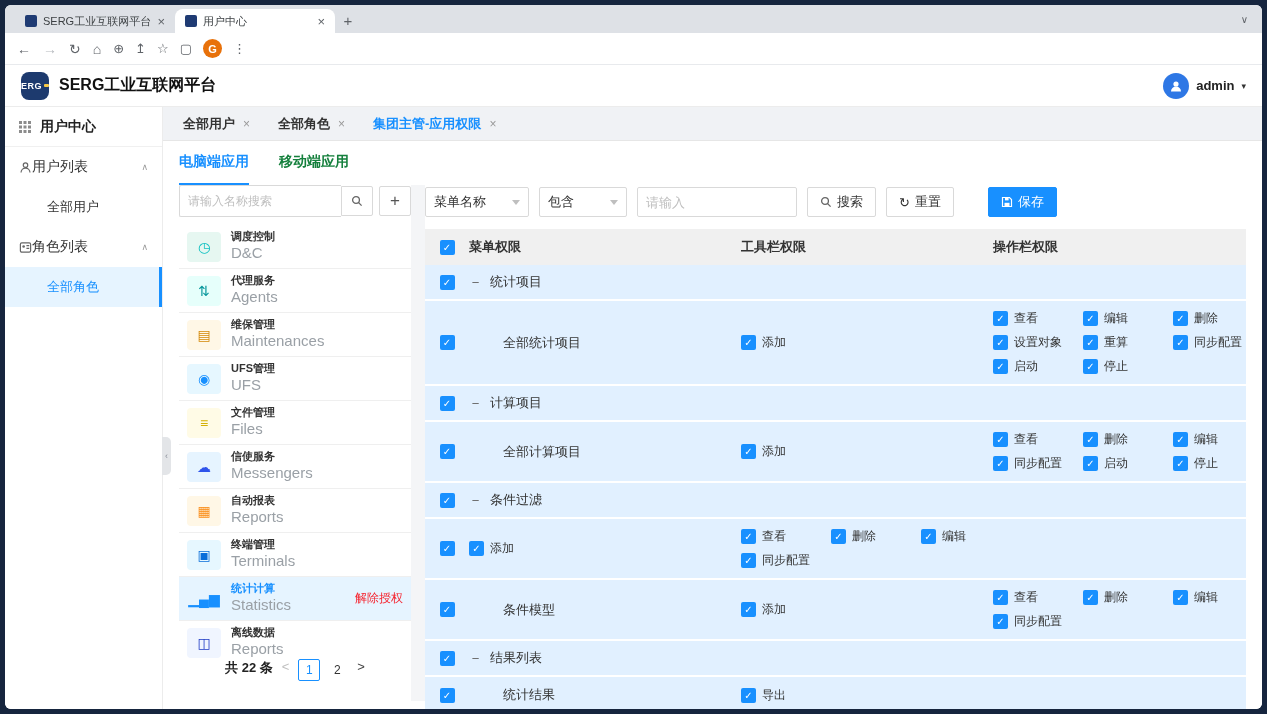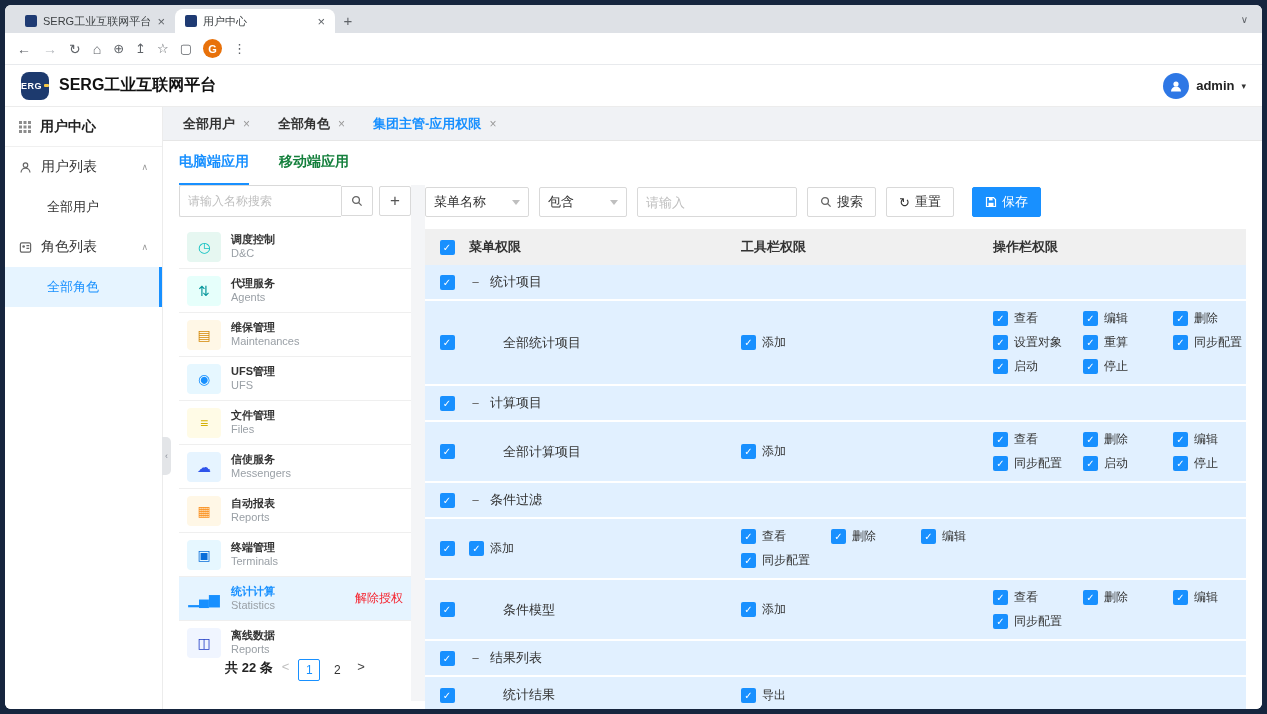--- a/index.html
+++ b/index.html
@@ -32,21 +32,21 @@
   .apptitle{font-size:16px;font-weight:bold;color:#111}
   .userbox{margin-left:auto;display:flex;align-items:center;gap:7px}
   .avatar{width:26px;height:26px;border-radius:50%;background:#2e77e5;display:flex;align-items:center;justify-content:center}
   .username{font-size:13px;font-weight:600;color:#222}
   .user-caret{font-size:9px;color:#333}
 
   
   .bodyrow{flex:1;display:flex;min-height:0}
   .sidebar{width:158px;background:#fff;border-right:1px solid #ececec;position:relative;flex:none}
   .side-home{height:40px;display:flex;align-items:center;gap:9px;padding:0 14px;border-bottom:1px solid #f0f0f0;font-weight:bold;font-size:14px;color:#222}
-  .side-section{height:40px;display:flex;align-items:center;gap:9px;padding:0 14px;font-size:14px;color:#333;cursor:pointer}
+  .side-section{height:40px;display:flex;align-items:center;gap:0;padding:0 14px;font-size:14px;color:#333;cursor:pointer}
   .side-caret{margin-left:auto;color:#999;font-size:9px}
   .side-child{height:40px;display:flex;align-items:center;padding-left:42px;font-size:13px;color:#333;cursor:pointer;position:relative}
   .side-child.active{background:#e6f4ff;color:var(--primary,#1890ff)}
   .side-child.active::after{content:"";position:absolute;right:0;top:0;bottom:0;width:3px;background:var(--primary,#1890ff)}
   .collapse-handle{position:absolute;right:-9px;top:330px;width:9px;height:38px;background:#e3e5e8;border-radius:0 5px 5px 0;display:flex;align-items:center;justify-content:center;color:#8a8f99;font-size:9px;z-index:5}
 
   .main{flex:1;display:flex;flex-direction:column;background:#fff;min-width:0}
   .wtabs{height:34px;background:#f0f2f5;display:flex;align-items:center;gap:28px;padding:0 20px;font-size:13px;border-bottom:1px solid #e6e6e6;flex:none}
   .wtab{display:flex;align-items:center;gap:8px;color:#333;font-weight:600;cursor:pointer}
   .wtab .x{color:#999;font-weight:400;font-size:12px}
@@ -65,42 +65,42 @@
   .searchrow input{flex:1;min-width:0;height:30px;border:1px solid #d9d9d9;border-right:none;border-radius:2px 0 0 2px;padding:15px 8px;font-size:12px;outline:none;color:#333;font-family:inherit}
   .searchrow input::placeholder{color:#bfbfbf}
   .sbtn{width:32px;height:30px;border:1px solid #d9d9d9;display:flex;align-items:center;justify-content:center;background:#fff;cursor:pointer}
   .sbtn.mag{border-radius:0 2px 2px 0}
   .sbtn.plus{margin-left:6px;border-radius:2px;font-size:17px;color:#555}
   .app-list{flex:1;overflow:hidden}
   .app-item{height:44px;display:flex;align-items:center;gap:10px;padding:0 8px;border-bottom:1px solid #efefef;cursor:pointer}
   .tile{width:34px;height:30px;border-radius:4px;display:flex;align-items:center;justify-content:center;font-size:14px;flex:none}
   .app-texts{display:flex;flex-direction:column;line-height:1.25;min-width:0}
   .app-name{font-size:11px;font-weight:bold;color:#333;white-space:nowrap}
-  .app-en{font-size:11px;color:#9aa0a6;white-space:nowrap}
+  .app-en{font-size:15px;color:#9aa0a6;white-space:nowrap}
   .app-item.selected{background:#e6f4ff}
   .app-item.selected .app-name{color:var(--primary,#1890ff)}
   .badge{margin-left:auto;color:var(--danger,#f5222d);font-size:12px;font-weight:normal;white-space:nowrap}
   .pagination{height:42px;display:flex;justify-content:center;gap:9px;font-size:13px;flex:none}
   .pg-total{font-weight:bold;color:#222}
   .pg-arrow{color:#bfbfbf;font-size:13px;cursor:pointer}
   .pg-arrow.next{color:#444}
   .pg-page{min-width:22px;height:22px;display:flex;align-items:center;justify-content:center;border-radius:2px;font-size:12px;color:#333;cursor:pointer}
   .pg-page.current{border:1px solid var(--primary,#1890ff);color:var(--primary,#1890ff)}
 
   
   .table-panel{flex:1;display:flex;flex-direction:column;min-width:0;padding-left:0}
   .filterrow{display:flex;align-items:center;gap:10px;margin:2px 0 12px}
   .selectbox{height:30px;border:1px solid #d9d9d9;border-radius:2px;display:flex;align-items:center;justify-content:space-between;padding:0 8px;font-size:13px;color:#333;background:#fff;cursor:pointer}
   .sel-field{width:104px}
   .sel-op{width:88px}
   .tri{width:0;height:0;border-left:4px solid transparent;border-right:4px solid transparent;border-top:5px solid #bfbfbf;margin-left:8px}
   .kw-input{width:160px;height:30px;border:1px solid #d9d9d9;border-radius:2px;padding:0 8px;font-size:13px;outline:none;color:#333;font-family:inherit}
   .kw-input::placeholder{color:#bfbfbf}
   .btn{height:30px;border:1px solid #d9d9d9;border-radius:2px;background:#fff;display:inline-flex;align-items:center;gap:5px;padding:0 12px;font-size:13px;color:#333;cursor:pointer}
-  .btn.primary{background:var(--primary,#1890ff);border-color:var(--primary,#1890ff);color:#fff;margin-left:8px}
+  .btn.primary{background:var(--primary,#1890ff);border-color:var(--primary,#1890ff);color:#fff;margin-left:24px}
 
   .ptable{display:flex;flex-direction:column}
   .thead,.trow{display:grid;grid-template-columns:44px 272px 252px 1fr}
   .thead{background:#f0f0f0;height:36px;align-items:center;font-size:13px;font-weight:600;color:#333}
   .trow{background:var(--row-bg,#e1f0ff);border-bottom:2px solid #fff;align-items:center}
   .trow.group{padding:8px 0}
   .trow.item{padding:9px 0}
   .cell-cb,.th-cb{display:flex;justify-content:center}
   .cell-menu{font-size:13px;color:#333;display:flex;align-items:center;gap:8px}
   .trow.item .cell-menu{padding-left:34px}

